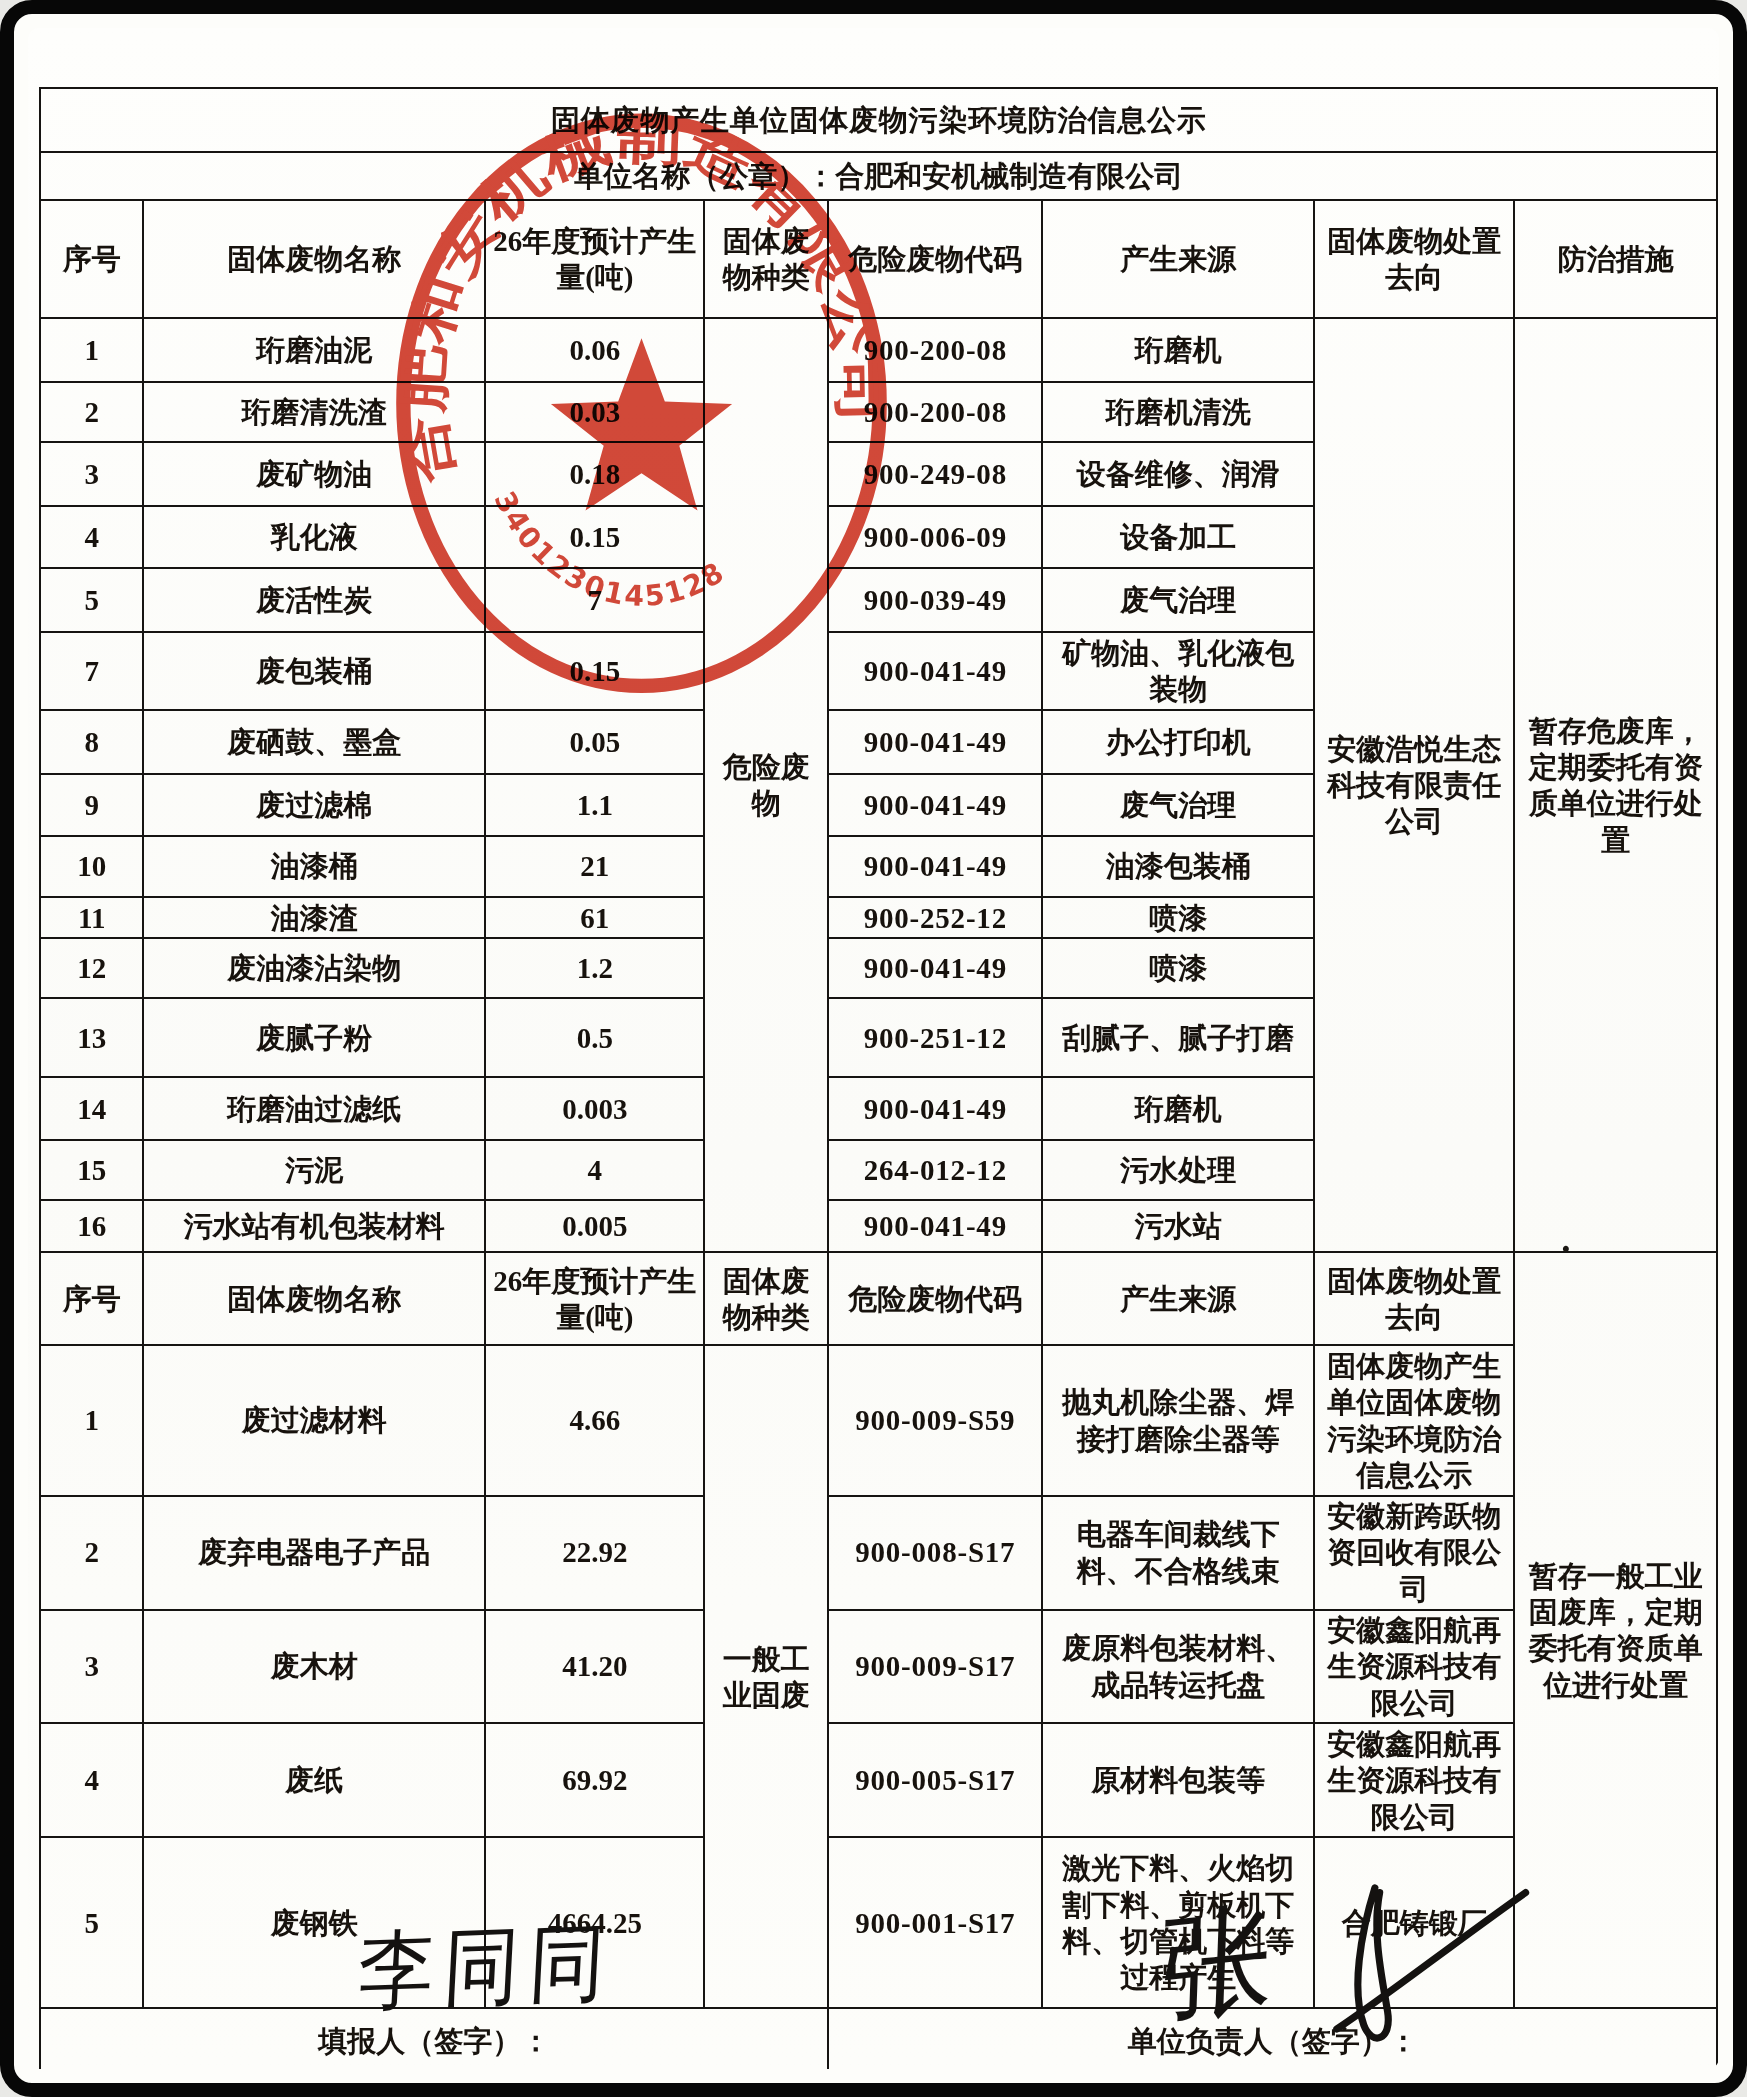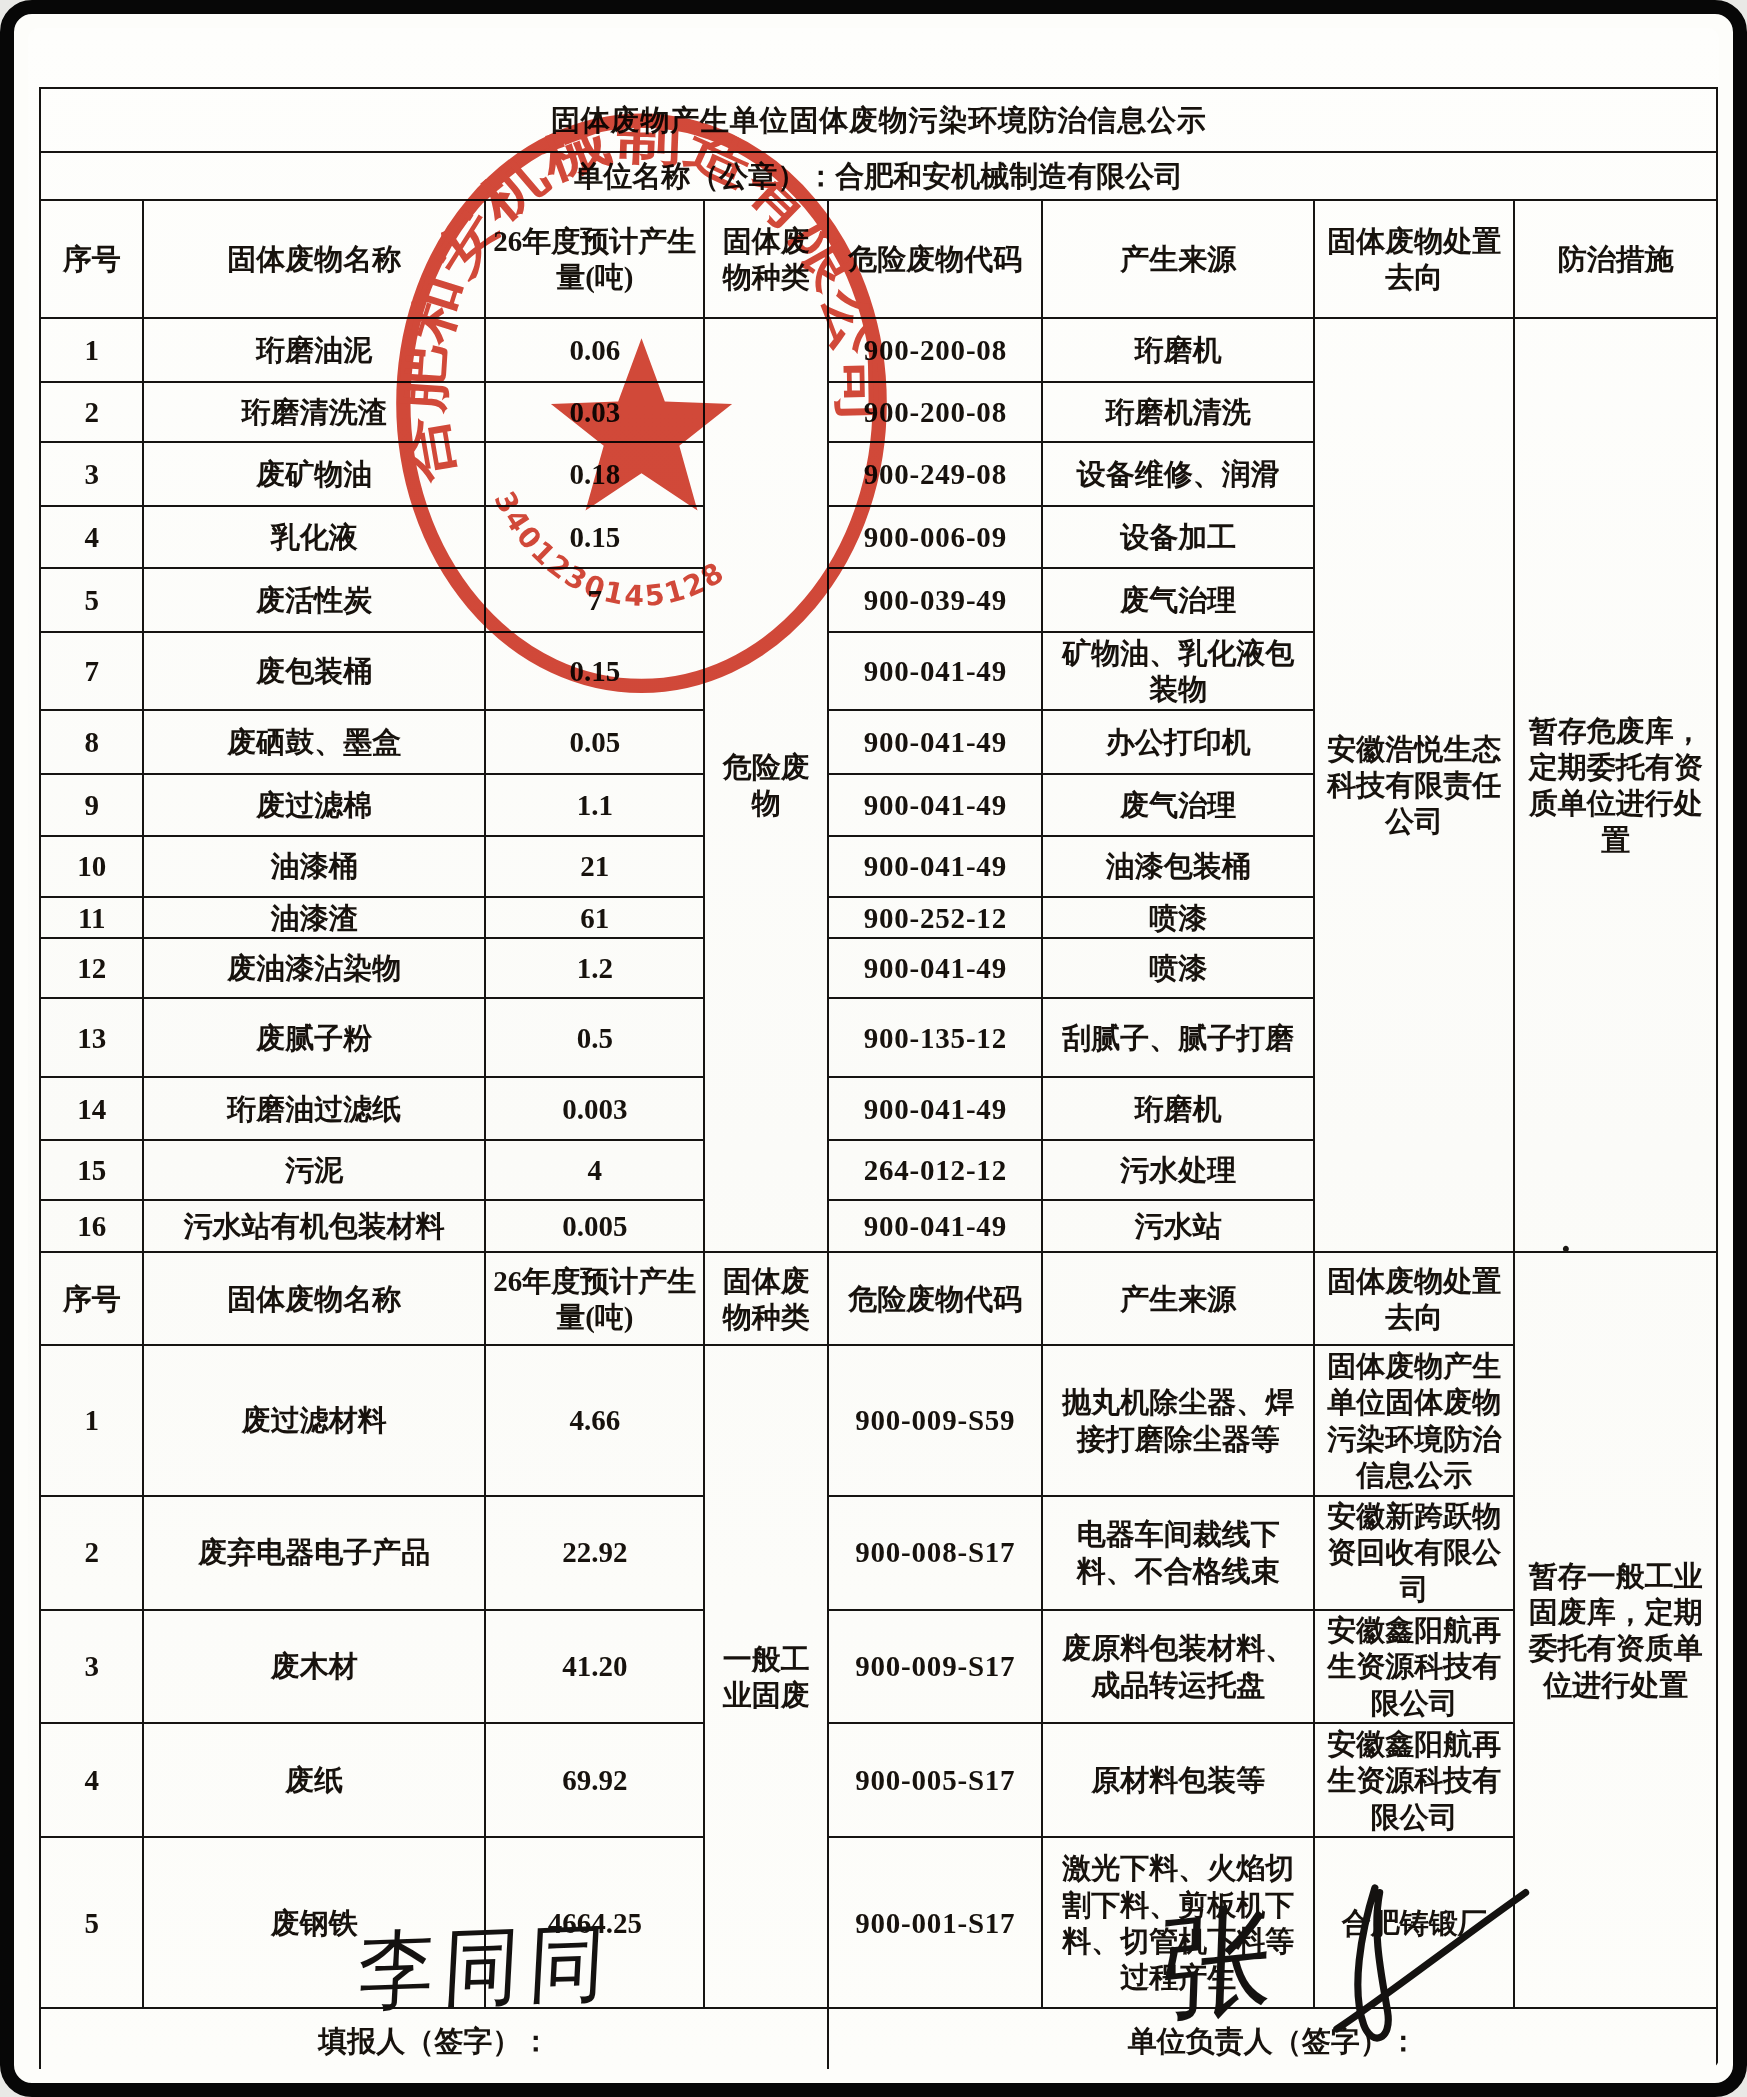--- a/index.html
+++ b/index.html
@@ -145,21 +145,21 @@
               <td>12</td>
               <td>废油漆沾染物</td>
               <td>1.2</td>
               <td class="code-cell">900-041-49</td>
               <td>喷漆</td>
             </tr>
     <tr style="height:79px">
               <td>13</td>
               <td>废腻子粉</td>
               <td>0.5</td>
-              <td class="code-cell">900-135-12</td>
+              <td class="code-cell">900-251-12</td>
               <td>刮腻子、腻子打磨</td>
             </tr>
     <tr style="height:63px">
               <td>14</td>
               <td>珩磨油过滤纸</td>
               <td>0.003</td>
               <td class="code-cell">900-041-49</td>
               <td>珩磨机</td>
             </tr>
     <tr style="height:60px">

